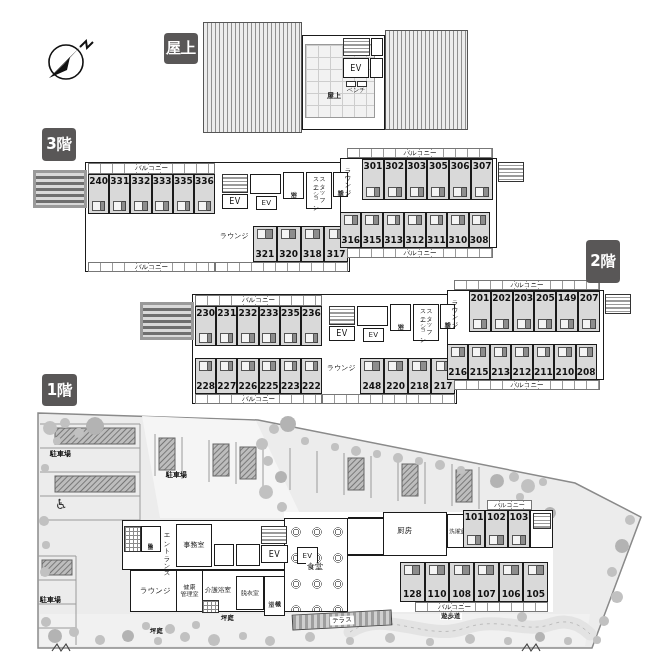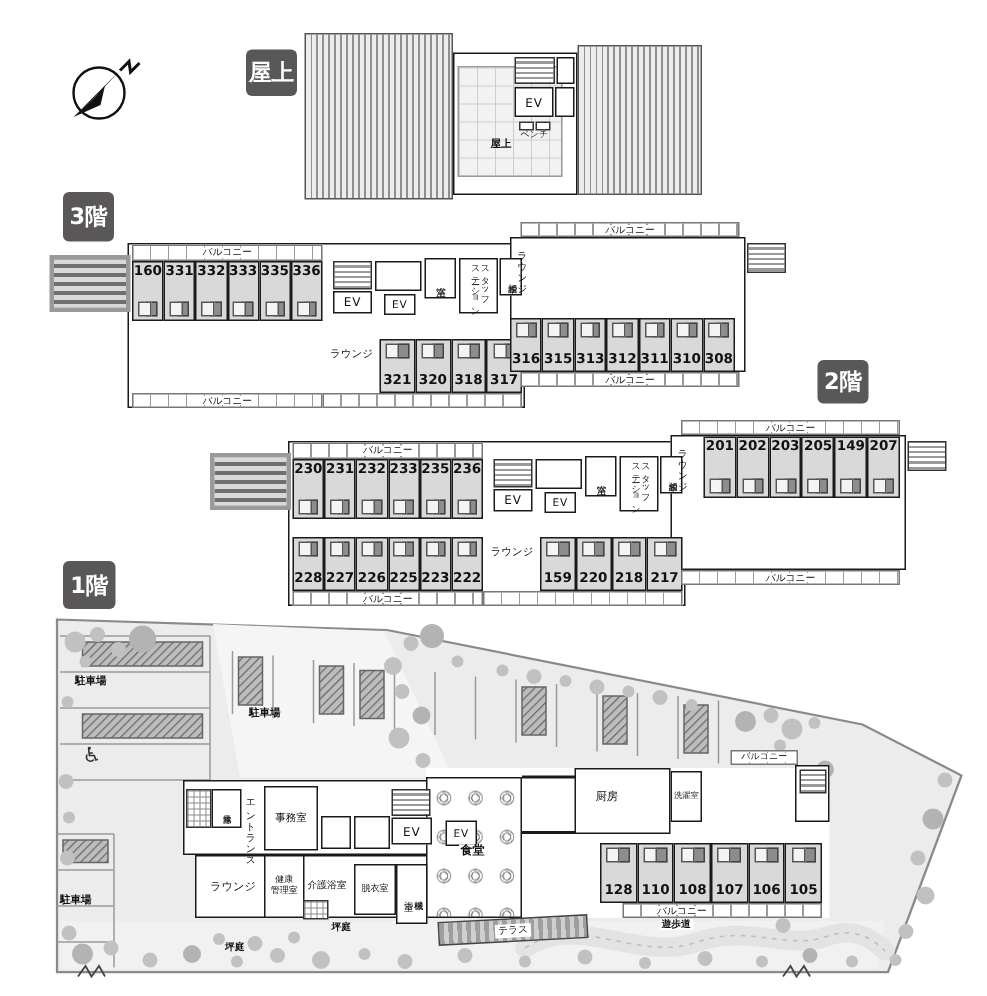--- a/index.html
+++ b/index.html
@@ -49,21 +49,21 @@
         background-size:4px 4px;}
   .floorgrid{position:absolute;background:#f2f2f2;z-index:3;
         background-image:linear-gradient(#cdcdcd 1px,transparent 1px),linear-gradient(90deg,#cdcdcd 1px,transparent 1px);
         background-size:12px 12px;border:1px solid #999;box-sizing:border-box;}
   .tables{background-image:radial-gradient(circle at 11px 13px,#fff 0 2.2px,#777 2.2px 3px,#fff 3px 4px,#888 4px 4.6px,transparent 5px);
         background-size:21px 26px;}
   .terr{position:absolute;border:1px solid #444;box-sizing:border-box;z-index:4;transform:rotate(-3deg);
         background:repeating-linear-gradient(90deg,#9e9e9e 0 3px,#cfcfcf 3px 6px);
         display:flex;align-items:center;justify-content:center;}
   .terr i{font-style:normal;font-size:6.5px;background:#fff;padding:0 2px;}
-  .chip{background:#fff;padding:0 1px;font-weight:bold;}
+  .chip{background:#fff;padding:0 1px;}
   .wall{position:absolute;background:#1a1a1a;z-index:4;}
   .bench{position:absolute;width:8px;height:4px;border:1px solid #333;background:#fff;z-index:5;}
   .wc{z-index:7;color:#333;}
 </style>
 </head>
 <body>
 
 <div id="canvas">
 
   <svg class="abs" style="left:0;top:0;z-index:0" width="658" height="664" viewBox="0 0 658 664">
@@ -194,21 +194,21 @@
 
   <svg class="abs" style="left:40px;top:30px;z-index:9" width="60" height="62" viewBox="0 0 60 62">
     <circle cx="26" cy="32" r="17" fill="none" stroke="#111" stroke-width="1.6"></circle>
     <polygon points="9,48 41,16 24,34" fill="#111"></polygon>
     <polygon points="9,48 24,34 30,27 27,40" fill="#111"></polygon>
     <path d="M40,17 l6,-6 l1,7 l6,-6" fill="none" stroke="#111" stroke-width="2"></path>
   </svg>
 
   <div class="badge" style="left:164px;top:33px;width:34px;height:31px">屋上</div>
   <div class="badge" style="left:42px;top:128px;width:34px;height:33px">3階</div>
-  <div class="badge" style="left:545px;top:240px;width:34px;height:29px">2階</div>
+  <div class="badge" style="left:586px;top:240px;width:34px;height:43px">2階</div>
   <div class="badge" style="left:42px;top:374px;width:35px;height:32px">1階</div>
 
   <div class="roof" style="left:203px;top:22px;width:99px;height:111px"></div>
   <div class="outline" style="left:302px;top:35px;width:83px;height:95px"></div>
   <div class="floorgrid" style="left:305px;top:44px;width:70px;height:74px"></div>
   <div class="stair-int" style="left:343px;top:38px;width:27px;height:18px"></div>
   <div class="roomw" style="left:371px;top:38px;width:12px;height:18px"></div>
   <div class="roomw" style="left:343px;top:58px;width:26px;height:20px">
       <span class="evl">EV</span>
     </div>
@@ -220,21 +220,21 @@
   <div class="roof" style="left:385px;top:30px;width:83px;height:100px"></div>
 
   <div class="stair-ext" style="left:33px;top:170px;width:54px;height:38px"></div>
   <div class="outline" style="left:85px;top:162px;width:265px;height:110px"></div>
   <div class="balc" style="left:88px;top:163px;width:127px;height:11px">
       <i>バルコニー</i>
     </div>
   <div class="room-row rt" style="left:88px;top:174px;width:127px;height:40px">
 
   <div class="room">
-        <span class="num">160</span>
+        <span class="num">240</span>
       </div>
       <div class="room">
         <span class="num">331</span>
       </div>
       <div class="room">
         <span class="num">332</span>
       </div>
       <div class="room">
         <span class="num">333</span>
       </div>
@@ -281,20 +281,41 @@
     </div>
   <div class="balc" style="left:88px;top:262px;width:127px;height:10px">
       <i>バルコニー</i>
     </div>
   <div class="balc" style="left:215px;top:262px;width:133px;height:10px"></div>
   <div class="outline" style="left:340px;top:158px;width:157px;height:90px"></div>
   <div class="balc" style="left:347px;top:148px;width:146px;height:10px">
       <i>バルコニー</i>
     </div>
   <div class="lbl v f65" style="left:344px;top:163px;height:34px">ラウンジ</div>
+  <div class="room-row rt" style="left:362px;top:159px;width:131px;height:41px">
+
+  <div class="room">
+        <span class="num">301</span>
+      </div>
+      <div class="room">
+        <span class="num">302</span>
+      </div>
+      <div class="room">
+        <span class="num">303</span>
+      </div>
+      <div class="room">
+        <span class="num">305</span>
+      </div>
+      <div class="room">
+        <span class="num">306</span>
+      </div>
+      <div class="room">
+        <span class="num">307</span>
+      </div>
+    </div>
   <div class="room-row rb" style="left:340px;top:212px;width:150px;height:36px">
 
   <div class="room">
         <span class="num">316</span>
       </div>
       <div class="room">
         <span class="num">315</span>
       </div>
       <div class="room">
         <span class="num">313</span>
@@ -379,21 +400,21 @@
         <span class="num">223</span>
       </div>
       <div class="room">
         <span class="num">222</span>
       </div>
     </div>
   <div class="lbl f7" style="left:327px;top:365px">ラウンジ</div>
   <div class="room-row rb" style="left:360px;top:358px;width:95px;height:36px">
 
   <div class="room">
-        <span class="num">159</span>
+        <span class="num">248</span>
       </div>
       <div class="room">
         <span class="num">220</span>
       </div>
       <div class="room">
         <span class="num">218</span>
       </div>
       <div class="room">
         <span class="num">217</span>
       </div>
@@ -419,20 +440,44 @@
         <span class="num">203</span>
       </div>
       <div class="room">
         <span class="num">205</span>
       </div>
       <div class="room">
         <span class="num">149</span>
       </div>
       <div class="room">
         <span class="num">207</span>
+      </div>
+    </div>
+  <div class="room-row rb" style="left:447px;top:344px;width:150px;height:36px">
+
+  <div class="room">
+        <span class="num">216</span>
+      </div>
+      <div class="room">
+        <span class="num">215</span>
+      </div>
+      <div class="room">
+        <span class="num">213</span>
+      </div>
+      <div class="room">
+        <span class="num">212</span>
+      </div>
+      <div class="room">
+        <span class="num">211</span>
+      </div>
+      <div class="room">
+        <span class="num">210</span>
+      </div>
+      <div class="room">
+        <span class="num">208</span>
       </div>
     </div>
   <div class="balc" style="left:454px;top:380px;width:146px;height:10px">
       <i>バルコニー</i>
     </div>
   <div class="stair-int" style="left:605px;top:294px;width:26px;height:20px"></div>
 
   <div class="white" style="left:284px;top:512px;width:269px;height:100px"></div>
   <div class="outline" style="left:122px;top:520px;width:168px;height:50px"></div>
   <div class="gridmat" style="left:124px;top:526px;width:17px;height:26px"></div>
@@ -471,20 +516,32 @@
   <div class="wall" style="left:348px;top:517px;width:36px;height:2px"></div>
   <div class="wall" style="left:348px;top:554px;width:36px;height:2px"></div>
   <div class="outline" style="left:383px;top:512px;width:64px;height:44px"></div>
   <div class="lbl f75" style="left:397px;top:527px">厨房</div>
   <div class="roomw" style="left:447px;top:514px;width:21px;height:34px">
       <span class="lbl f5" style="position:static">洗濯室</span>
     </div>
   <div class="balc" style="left:487px;top:500px;width:45px;height:10px">
       <i style="font-size:6px">バルコニー</i>
     </div>
+  <div class="room-row rt" style="left:463px;top:510px;width:67px;height:38px">
+
+  <div class="room">
+        <span class="num">101</span>
+      </div>
+      <div class="room">
+        <span class="num">102</span>
+      </div>
+      <div class="room">
+        <span class="num">103</span>
+      </div>
+    </div>
   <div class="roomw" style="left:530px;top:510px;width:23px;height:38px"></div>
   <div class="stair-int" style="left:533px;top:513px;width:18px;height:16px"></div>
   <div class="room-row rb" style="left:400px;top:562px;width:148px;height:40px">
 
   <div class="room">
         <span class="num">128</span>
       </div>
       <div class="room">
         <span class="num">110</span>
       </div>

